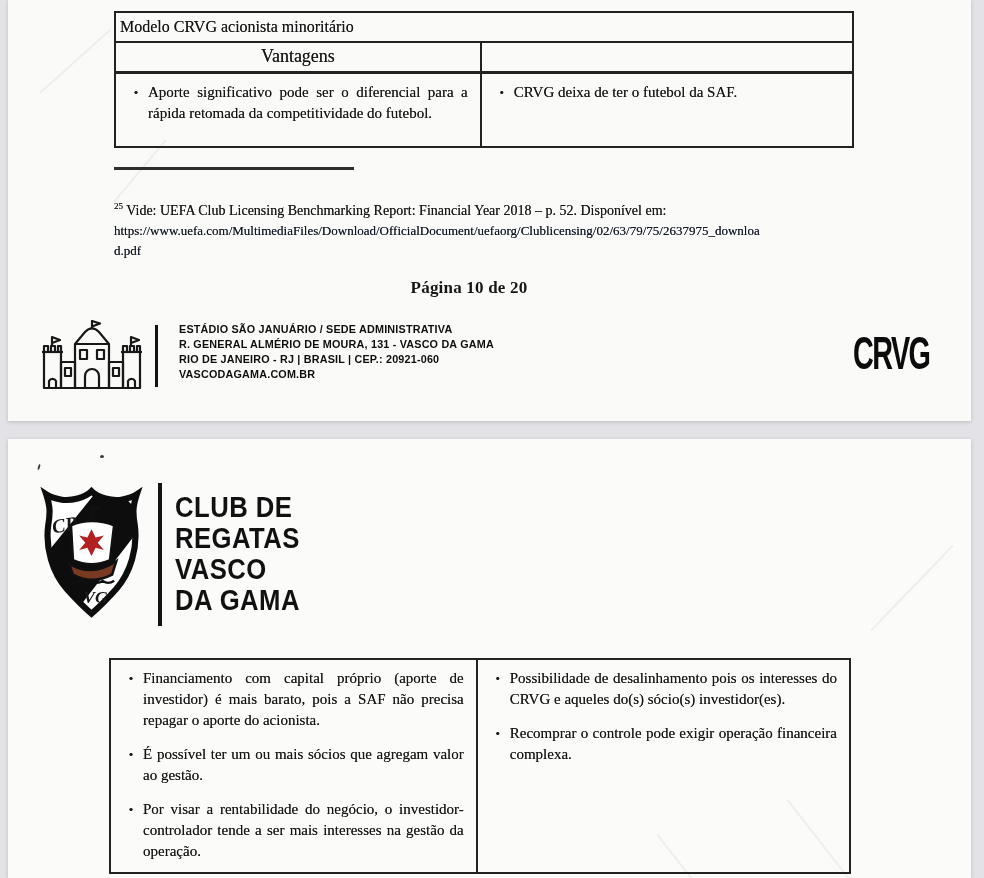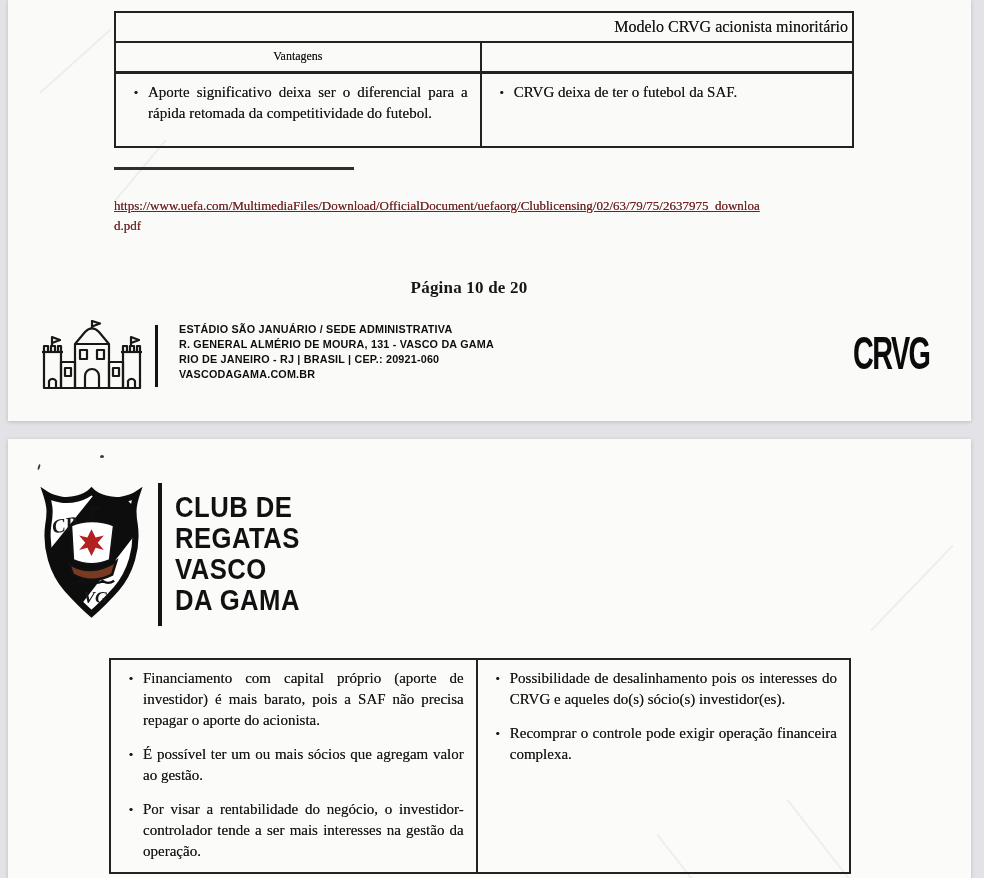--- a/index.html
+++ b/index.html
@@ -20,45 +20,45 @@
   
   .scan{text-shadow:0 0 .6px rgba(20,20,20,.7);}
 
   
   .doc-table{
     position:absolute;border:2.5px solid #222;box-sizing:border-box;
     font-size:15px;line-height:21px;
   }
   #table1{left:106px;top:11px;width:740px;}
   .t1-title{
-    text-align:right;font-size:16px;padding:3px 4px 4px;
+    text-align:left;font-size:16px;padding:3px 4px 4px;
     border-bottom:2px solid #222;
   }
   .t1-heads{display:flex;border-bottom:3.5px solid #222;}
-  .t1-heads .hcell{flex:0 0 49.7%;text-align:center;font-size:12px;padding:3px 0 4px;box-sizing:border-box;}
+  .t1-heads .hcell{flex:0 0 49.7%;text-align:center;font-size:18px;padding:3px 0 4px;box-sizing:border-box;}
   .t1-heads .hcell:first-child{border-right:2.5px solid #222;}
   .t-body{display:flex;align-items:stretch;}
   #table1 .t-body{min-height:72px;}
   #table2{left:101px;top:219px;width:742px;min-height:189px;display:flex;}
   .tcell{
     flex:0 0 49.7%;box-sizing:border-box;
     padding:8px 12px 10px 8px;
     display:flex;flex-direction:column;row-gap:13px;
   }
   .tcell.left{border-right:2.5px solid #222;}
   .tcell.right{flex:1 1 auto;}
   .bullet-item{display:flex;}
   .bullet{width:24px;flex:0 0 24px;text-align:center;font-size:13px;line-height:21px;}
   .btxt{flex:1;text-align:justify;}
 
   
   #fn-rule{position:absolute;left:106px;top:167px;width:240px;height:3px;background:#2e2e2e;}
   #footnote{position:absolute;left:106px;top:196px;width:748px;font-size:14px;line-height:21px;}
   #footnote sup{font-size:9px;}
-  .fn-link{display:block;color:#7f1d1d;text-decoration:underline;font-size:13px;line-height:20px;cursor:pointer;}
+  .fn-link{display:block;color:#0f172a;font-size:13px;line-height:20px;cursor:pointer;}
   .fn-link .l1{display:block;white-space:nowrap;overflow:hidden;}
   .fn-link .l2{display:inline-block;}
 
   
   #pagenum{
     position:absolute;left:0;top:278px;width:922px;text-align:center;
     font-size:17px;font-weight:bold;letter-spacing:.2px;
   }
 
   
@@ -109,36 +109,37 @@
   <div class="doc-table scan" id="table1">
     <div class="t1-title">Modelo CRVG acionista minoritário</div>
     <div class="t1-heads">
       <div class="hcell">Vantagens</div>
     </div>
     <div class="t-body">
       <div class="tcell left">
 
           <div class="bullet-item">
             <span class="bullet">•</span>
-            <span class="btxt">Aporte significativo deixa ser o diferencial para a rápida retomada da competitividade do futebol.</span>
+            <span class="btxt">Aporte significativo pode ser o diferencial para a rápida retomada da competitividade do futebol.</span>
           </div>
         </div>
       <div class="tcell right">
 
           <div class="bullet-item">
             <span class="bullet">•</span>
             <span class="btxt">CRVG deixa de ter o futebol da SAF.</span>
           </div>
         </div>
     </div>
   </div>
 
   <div id="fn-rule"></div>
 
   <div id="footnote" class="scan">
+    <div><sup>25</sup><span> Vide: UEFA Club Licensing Benchmarking Report: Financial Year 2018 – p. 52. Disponível em:</span></div>
     <a class="fn-link">
       <span class="l1">https://www.uefa.com/MultimediaFiles/Download/OfficialDocument/uefaorg/Clublicensing/02/63/79/75/2637975_downloa</span>
       <span class="l2">d.pdf</span>
     </a>
   </div>
 
   <div id="pagenum">Página 10 de 20</div>
 
   <svg id="footer-icon" width="108" height="72" viewBox="0 0 108 72">
     <g fill="none" stroke="#181818" stroke-width="2.2" stroke-linejoin="round">

